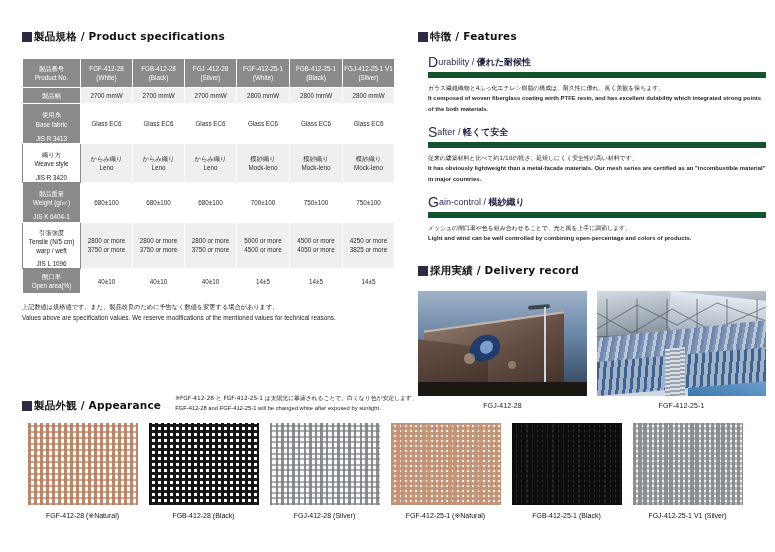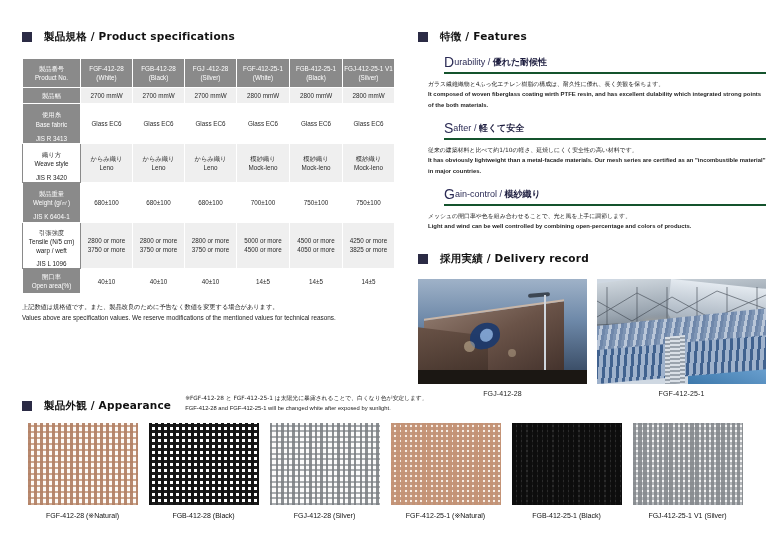--- a/index.html
+++ b/index.html
@@ -8,21 +8,21 @@
     width:775px; height:552px;
     background:#ffffff;
     font-family:"Liberation Sans","DejaVu Sans",sans-serif;
     color:#1a1a1a;
     overflow:hidden;
     position:relative;
   }
   .page { position:relative; width:775px; height:552px; }
 
   
-  .sec-head { display:flex; align-items:center; gap:12px; }
+  .sec-head { display:flex; align-items:center; gap:2px; }
   .sec-head .sq {
     width:10px; height:10px; background:#2b2b45; display:inline-block;
   }
   .sec-head .txt {
     font-size:10.5px; font-weight:bold; letter-spacing:.02em; color:#111;
     white-space:nowrap;
   }
 
   
   .left-col { position:absolute; left:22px; top:30px; width:372px; }
@@ -49,22 +49,22 @@
   .spec-table td.cellw { background:#ffffff; }
   .spec-table td.cellg { background:#efefef; }
   .jp { font-family:"DejaVu Sans",sans-serif; }
   .note { margin-top:8px; font-size:6.4px; line-height:1.7; color:#222; }
   .note .l1 { font-family:"DejaVu Sans",sans-serif; font-size:6.2px; }
 
   
   .right-col { position:absolute; left:418px; top:30px; width:348px; }
   .feature { margin-top:12px; }
   .feature .ftitle {
-    font-size:9px; color:#2b2b55; border-bottom:2px solid #14532d;
-    padding-bottom:3px; margin-left:26px; font-weight:normal;
+    font-size:9px; color:#2b2b55; border-bottom:6px solid #14532d;
+    padding-bottom:3px; margin-left:10px; font-weight:normal;
   }
   .feature .ftitle .cap { font-size:14px; line-height:0; position:relative; top:2px; }
   .feature .ftitle .jpname { font-family:"DejaVu Sans",sans-serif; font-weight:bold; color:#1d1d3f; }
   .feature .fbody { margin-left:10px; margin-top:5px; font-size:5.9px; line-height:1.75; color:#222; }
   .feature .fbody .ja { font-family:"DejaVu Sans",sans-serif; }
   .feature .fbody .en { font-weight:bold; letter-spacing:.005em; }
 
   
   .photos { display:flex; gap:10px; margin-top:13px; }
   .photo-wrap { width:169px; }

